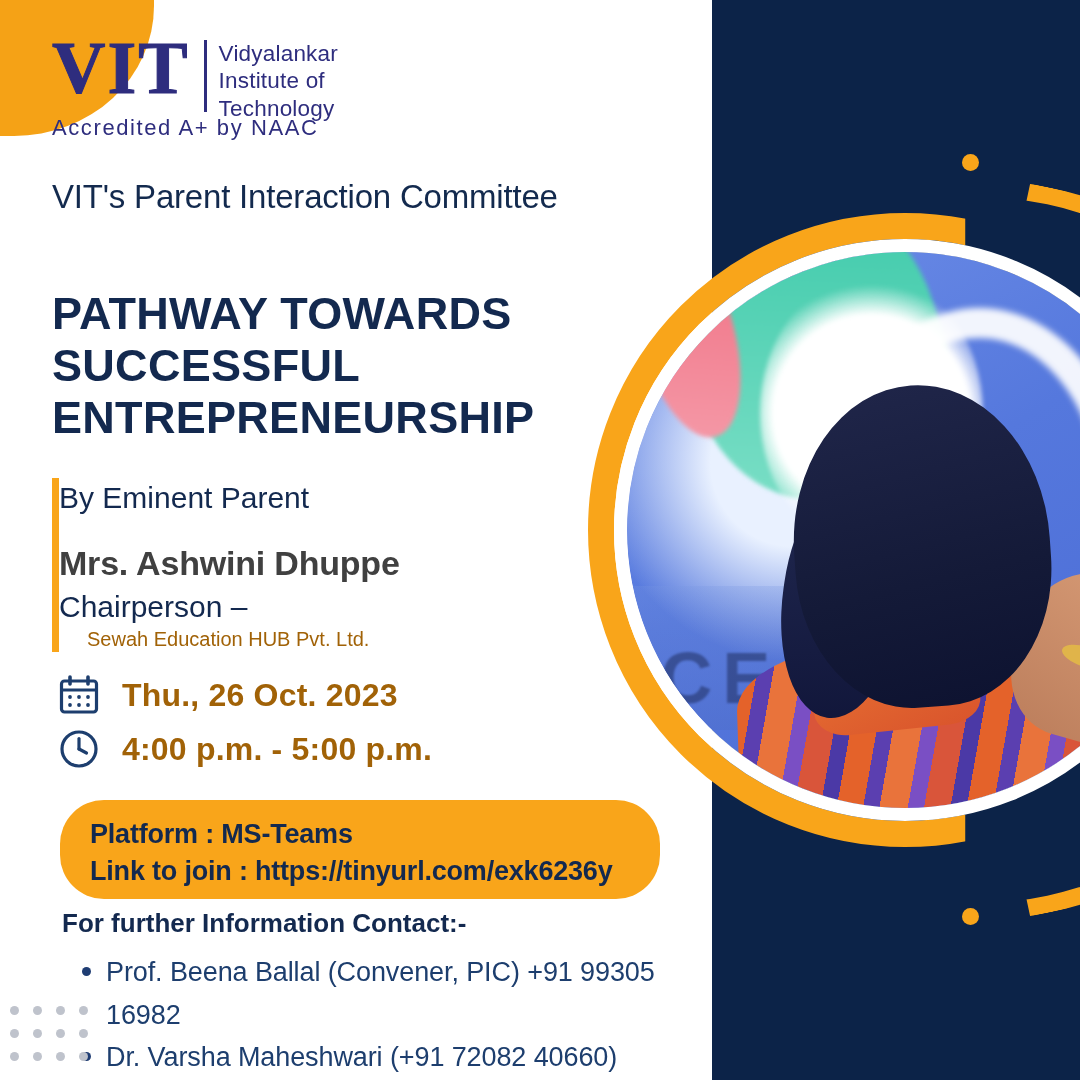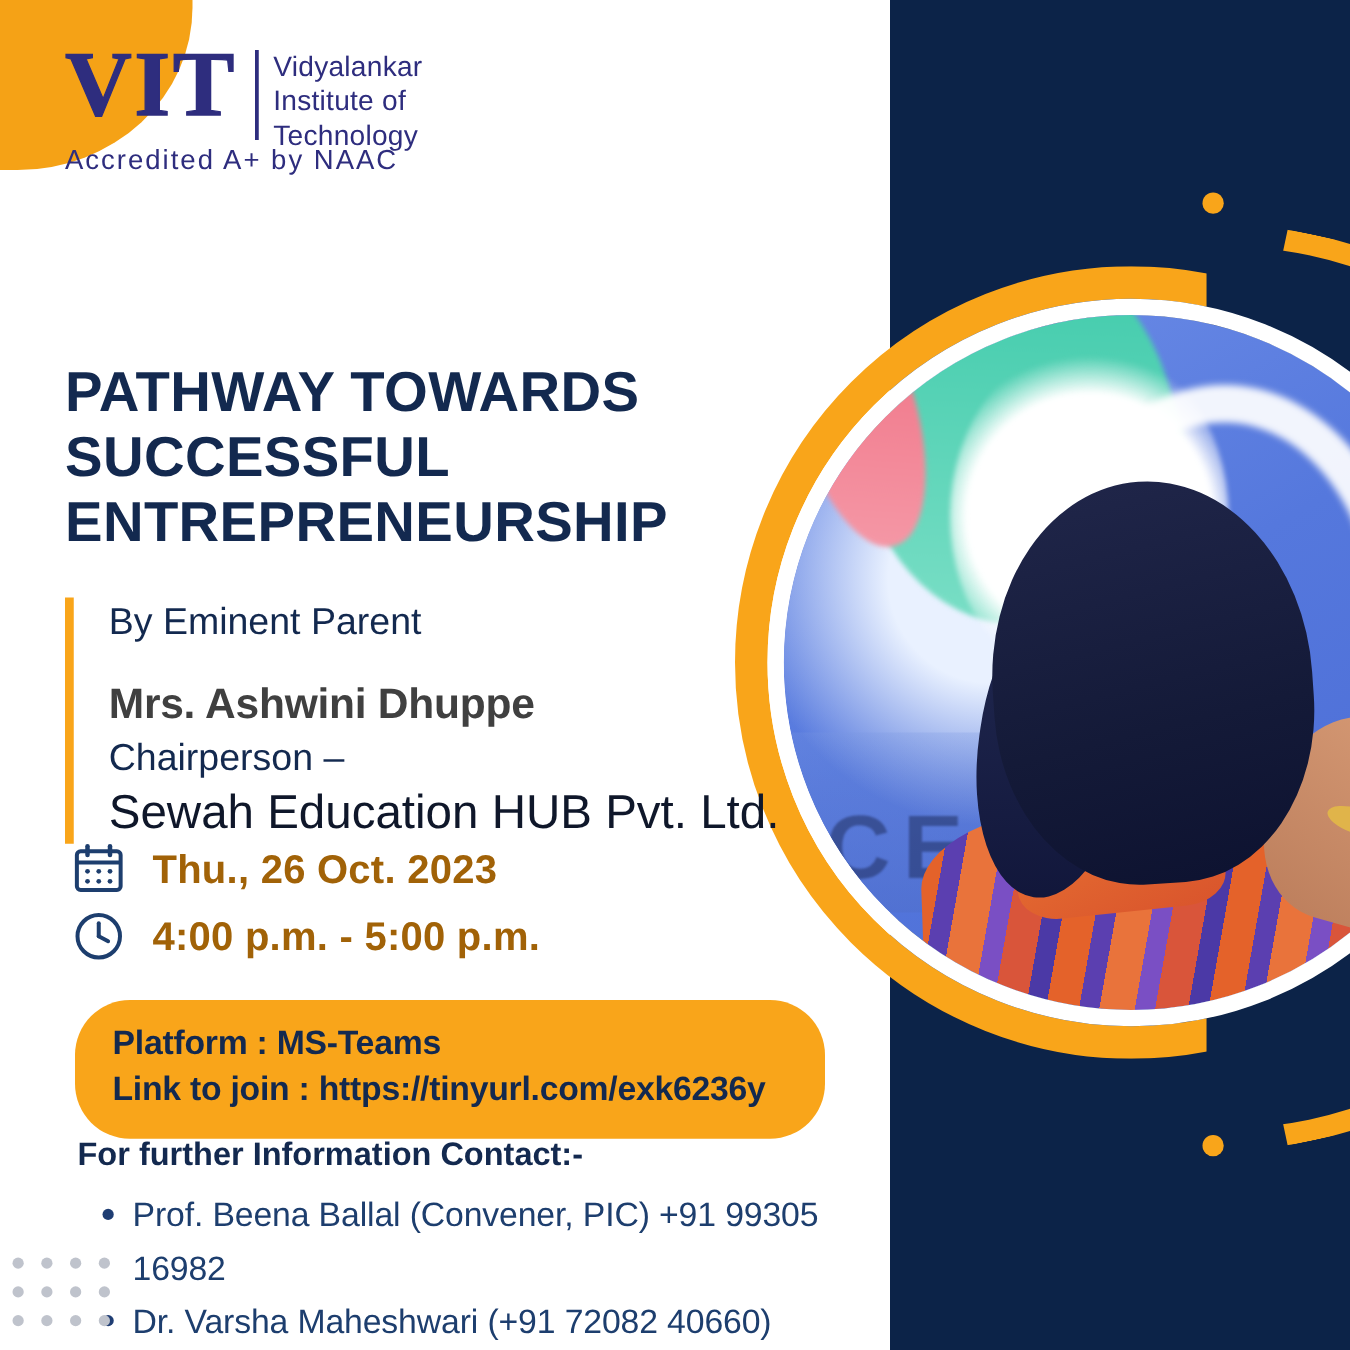--- a/index.html
+++ b/index.html
@@ -278,39 +278,38 @@
     font-weight:bold;
     line-height:1.16;
     letter-spacing:.3px;
     color:#13294F;
     text-transform:uppercase;
   }
 
   
   .speaker{
     position:absolute;left:52px;top:478px;width:610px;
-    padding-left:28px;
     border-left:7px solid #F9A51A;
   }
   .sp-pre{font-size:30px;color:#13294F;line-height:1.3;}
   .sp-name{font-size:34px;font-weight:bold;color:#404040;line-height:1.34;letter-spacing:-.2px;margin-top:24px;}
   .sp-role{font-size:30px;color:#13294F;line-height:1.3;}
-  .sp-org{font-size:38px;color:#0f172a;line-height:1.3;}
+  .sp-org{font-size:20px;color:#a16207;line-height:1.3;margin-left:28px;}
 
   
   .when{position:absolute;left:58px;top:674px;}
   .when-row{display:flex;align-items:center;margin-bottom:12px;}
   .when-icon{width:42px;height:42px;margin-right:22px;flex:0 0 42px;}
   .when-text{font-size:32px;font-weight:bold;color:#a16207;letter-spacing:.2px;}
 
   
   .pill{
     position:absolute;left:60px;top:800px;
     width:600px;
-    padding:16px 30px 22px 30px;
+    padding:16px 30px 10px 30px;
     background:#F9A51A;
     border-radius:44px;
     box-sizing:border-box;
   }
   .pill-line{
     font-size:27px;font-weight:bold;color:#13294F;
     line-height:1.36;letter-spacing:-.2px;
     white-space:nowrap;
   }
 
@@ -395,20 +394,21 @@
       <div class="logo-divider"></div>
       <div class="logo-words">
         <div>Vidyalankar</div>
         <div>Institute  of</div>
         <div>Technology</div>
       </div>
     </div>
     <div class="logo-accred">Accredited  A+  by  NAAC</div>
 
     <div class="intro">
+      <div>VIT's Parent Interaction Committee</div>
     </div>
 
     <div class="title">
       <div>PATHWAY TOWARDS</div>
       <div>SUCCESSFUL</div>
       <div>ENTREPRENEURSHIP</div>
     </div>
 
     <div class="speaker">
       <div class="sp-pre">By Eminent Parent</div>

